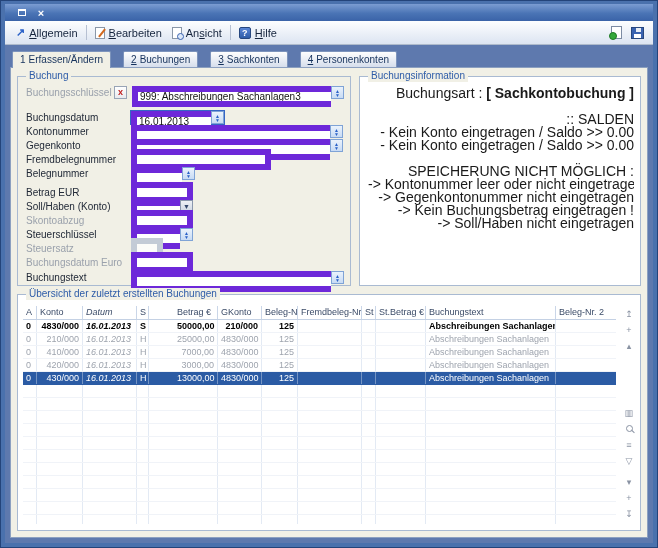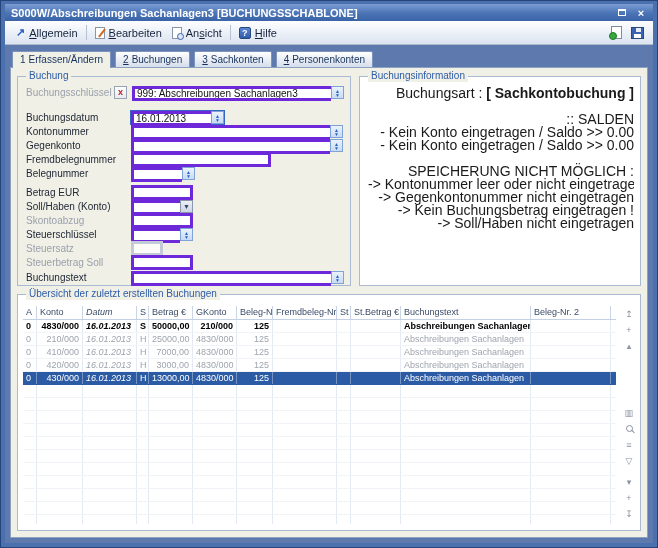--- a/index.html
+++ b/index.html
@@ -29,21 +29,21 @@
     border-radius:2px;color:#fff;font-weight:bold;font-size:9px;line-height:10px;text-align:center;display:inline-block;}
   .mb-right{margin-left:auto;display:flex;gap:9px;align-items:center;padding-right:3px;}
   .icon-newdoc{width:11px;height:13px;background:#fff;border:1px solid #7C8BA3;position:relative;display:inline-block;}
   .icon-newdoc::after{content:"";position:absolute;left:-3px;bottom:-2px;width:6px;height:6px;border-radius:50%;
     background:#35A83B;border:1px solid #1E7A24;}
   .icon-floppy{width:13px;height:12px;background:#3A63B0;border:1px solid #27477F;position:relative;display:inline-block;}
   .icon-floppy::before{content:"";position:absolute;top:0;left:4px;width:5px;height:4px;background:#E8EDF5;}
   .icon-floppy::after{content:"";position:absolute;bottom:0;left:2px;width:7px;height:4px;background:#fff;}
   
   .client{background:#5E79AE;padding:6px 5px 5px 5px;height:498px;position:relative;}
-  .tabstrip{display:flex;gap:4px;padding-left:2px;height:16px;position:relative;z-index:2;}
+  .tabstrip{display:flex;gap:12px;padding-left:2px;height:16px;position:relative;z-index:2;}
   .tab{font-size:10px;color:#16325C;background:linear-gradient(#FEFEFE,#D6DEEC);
     border:1px solid #7D94BC;border-bottom:none;border-radius:2px 2px 0 0;
     padding:1px 7px 0 7px;line-height:13px;white-space:nowrap;cursor:default;}
   .tab.active{background:#F1F0E6;height:17px;margin-bottom:-1px;}
   .tnum{margin-right:3px;}
   .tnum.u{text-decoration:underline;}
   .page{background:#F1F0E6;border:1px solid #8CA0C0;position:relative;height:471px;}
   
   .group{position:absolute;border:1px solid #A9BAD2;}
   .group-label{position:absolute;top:-7px;left:8px;font-size:10px;color:#2E5CA8;background:#F1F0E6;
@@ -51,21 +51,21 @@
   .g-buchung{left:6px;top:8px;width:334px;height:210px;}
   .g-info{left:348px;top:8px;right:6px;height:210px;background:#fff;text-align:right;}
   .g-overview{left:6px;top:226px;right:6px;bottom:6px;background:#fff;}
   
   .form{position:absolute;left:8px;right:6px;top:9px;bottom:3px;}
   .frow{display:flex;align-items:center;height:13px;margin-bottom:1px;}
   .frow.mt12{margin-top:12px;} .frow.mt6{margin-top:6px;} .frow.mt2{margin-top:2px;}
   .flabel{width:105px;flex:none;font-size:10px;color:#222A38;white-space:nowrap;}
   .flabel.short{width:88px;}
   .flabel.gray{color:#9AA1AC;}
-  .tin{height:15px;border:3px solid #6d28d9;background:#fff;
+  .tin{height:21px;border:6px solid #6d28d9;background:#fff;
     font:10px "Liberation Sans",sans-serif;padding:0 2px;color:#111;outline:none;}
   .tin.dis{border-color:#C3CBD6;background:#FCFCF9;}
   .combo{display:flex;height:13px;}
   .combo .tin{border-right:none;flex:1;min-width:0;}
   .combo.focus{box-shadow:0 0 0 1px #3566C4;}
   .spin{width:13px;height:13px;border:1px solid #7FA3D6;background:linear-gradient(#EAF2FC,#C8DBF4);
     color:#2B62C8;display:flex;flex-direction:column;align-items:center;justify-content:center;
     font-size:5px;line-height:4px;padding:0;cursor:default;}
   .drop{width:13px;height:13px;border:1px solid #8A97AD;background:linear-gradient(#EDF0F5,#CDD5E2);
     color:#33476B;font-size:7px;line-height:11px;text-align:center;padding:0;cursor:default;}
@@ -78,21 +78,21 @@
   .info-first{height:13px;white-space:nowrap;}
   .info-first .bv{font-weight:bold;}
   .info-line{min-height:13px;height:13px;white-space:nowrap;}
   
   .table-wrap{position:absolute;left:5px;top:11px;right:24px;bottom:6px;overflow:hidden;font-size:9px;}
   .thead{display:flex;height:14px;border-bottom:1px solid #C4D1E4;color:#3C4C68;}
   .th{padding:1px 3px 0 3px;border-right:1px solid #CAD6E8;white-space:nowrap;overflow:hidden;flex:none;}
   .tr{display:flex;height:13px;border-bottom:1px solid #F0F3F8;}
   .td{padding:0 3px;border-right:1px solid #E3EAF4;white-space:nowrap;overflow:hidden;
     line-height:12px;flex:none;color:#222;}
-  .c0{width:14px;} .c1{width:46px;} .c2{width:54px;font-style:italic;} .c3{width:12px;} .c4{width:44px;}
+  .c0{width:14px;} .c1{width:46px;} .c2{width:54px;font-style:italic;} .c3{width:12px;} .c4{width:44px;margin-left:25px;}
   .c5{width:44px;} .c6{width:36px;} .c7{width:64px;} .c8{width:14px;} .c9{width:50px;}
   .c10{width:130px;} .c11{width:80px;} .c12{flex:1;min-width:4px;border-right:none;}
   .ar{text-align:right;}
   .tr.strong .td{color:#000;font-weight:bold;}
   .tr.dim .td{color:#9EA4AE;}
   .tr.selected{background:#2B5BA4;border-bottom-color:#2B5BA4;}
   .tr.selected .td{color:#fff;border-right-color:rgba(255,255,255,.35);}
   
   .side-icons{position:absolute;right:2px;top:14px;bottom:10px;width:18px;
     display:flex;flex-direction:column;align-items:center;}
@@ -102,21 +102,20 @@
   .icon-magnifier{position:relative;width:7px;height:7px;border:1px solid #8A93A3;border-radius:50%;display:inline-block;}
   .icon-magnifier::after{content:"";position:absolute;width:4px;height:1px;background:#8A93A3;
     right:-3px;bottom:-1px;transform:rotate(45deg);}
 </style>
 </head>
 <body>
 
 <div class="window">
 
   <div class="titlebar">
-    <span class="title">S000W/Abschreibungen Sachanlagen3 [BUCHUNGSSCHABLONE]</span>
     <span class="tb-btn">
         <span class="restore-glyph"></span>
       </span>
     <span class="tb-btn">
         <span>×</span>
       </span>
   </div>
 
   <div class="menubar">
     <div class="menu-item">
@@ -246,21 +245,21 @@
                 </span>
             </span>
           </div>
 
           <div class="frow">
             <span class="flabel gray">Steuersatz</span>
             <input class="tin dis w32" value="" style="">
           </div>
 
           <div class="frow">
-            <span class="flabel gray">Steuerbetrag Soll</span>
+            <span class="flabel gray">Buchungsdatum Euro</span>
             <input class="tin w62" value="" style="">
           </div>
 
           <div class="frow mt2">
             <span class="flabel">Buchungstext</span>
             <span class="combo w216">
               <input class="tin" value="" style="">
               <span class="spin">
                   <span>▲</span>
                   <span>▼</span>

